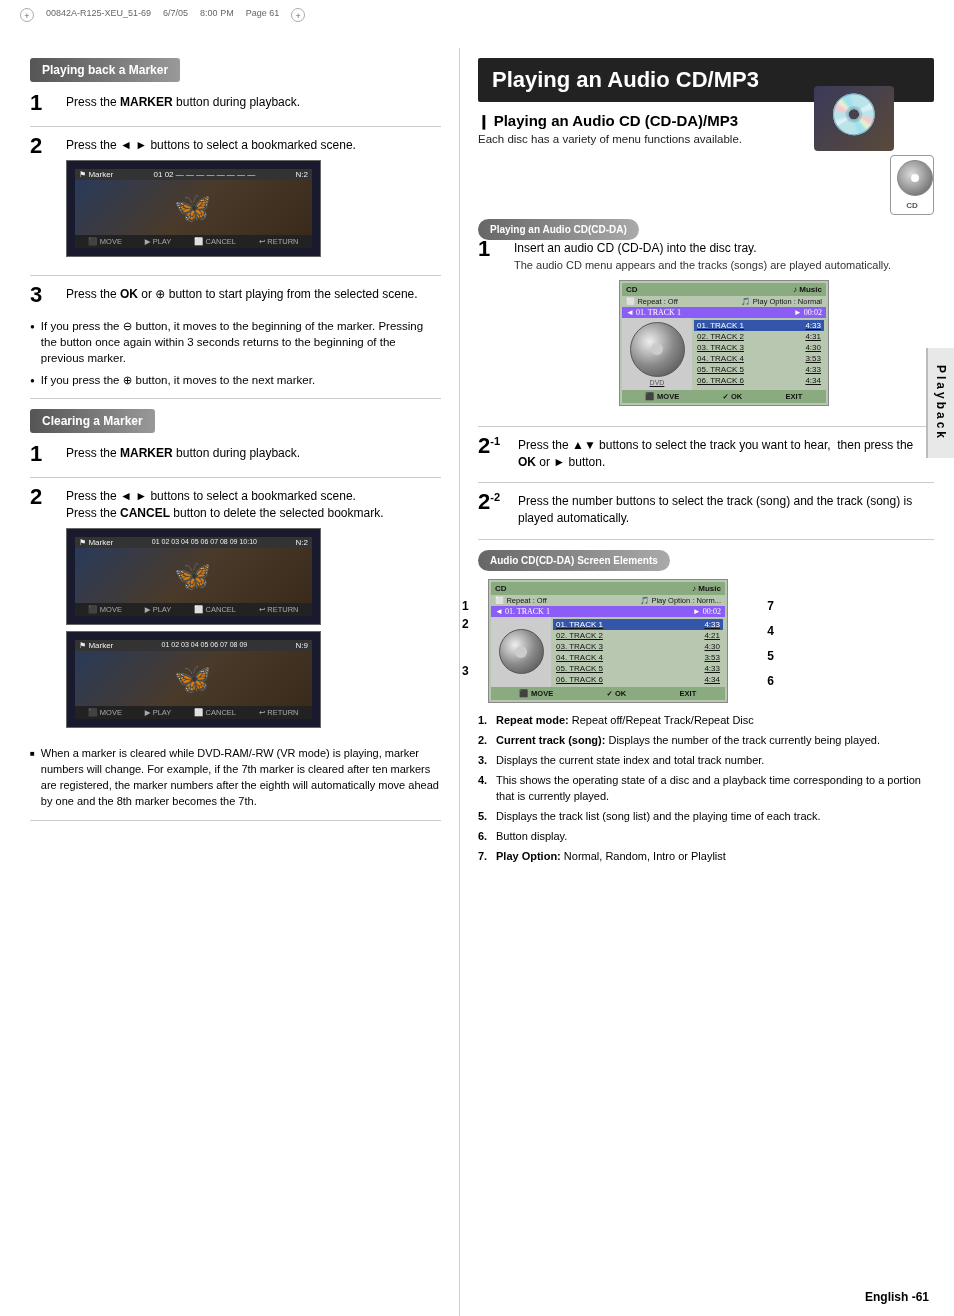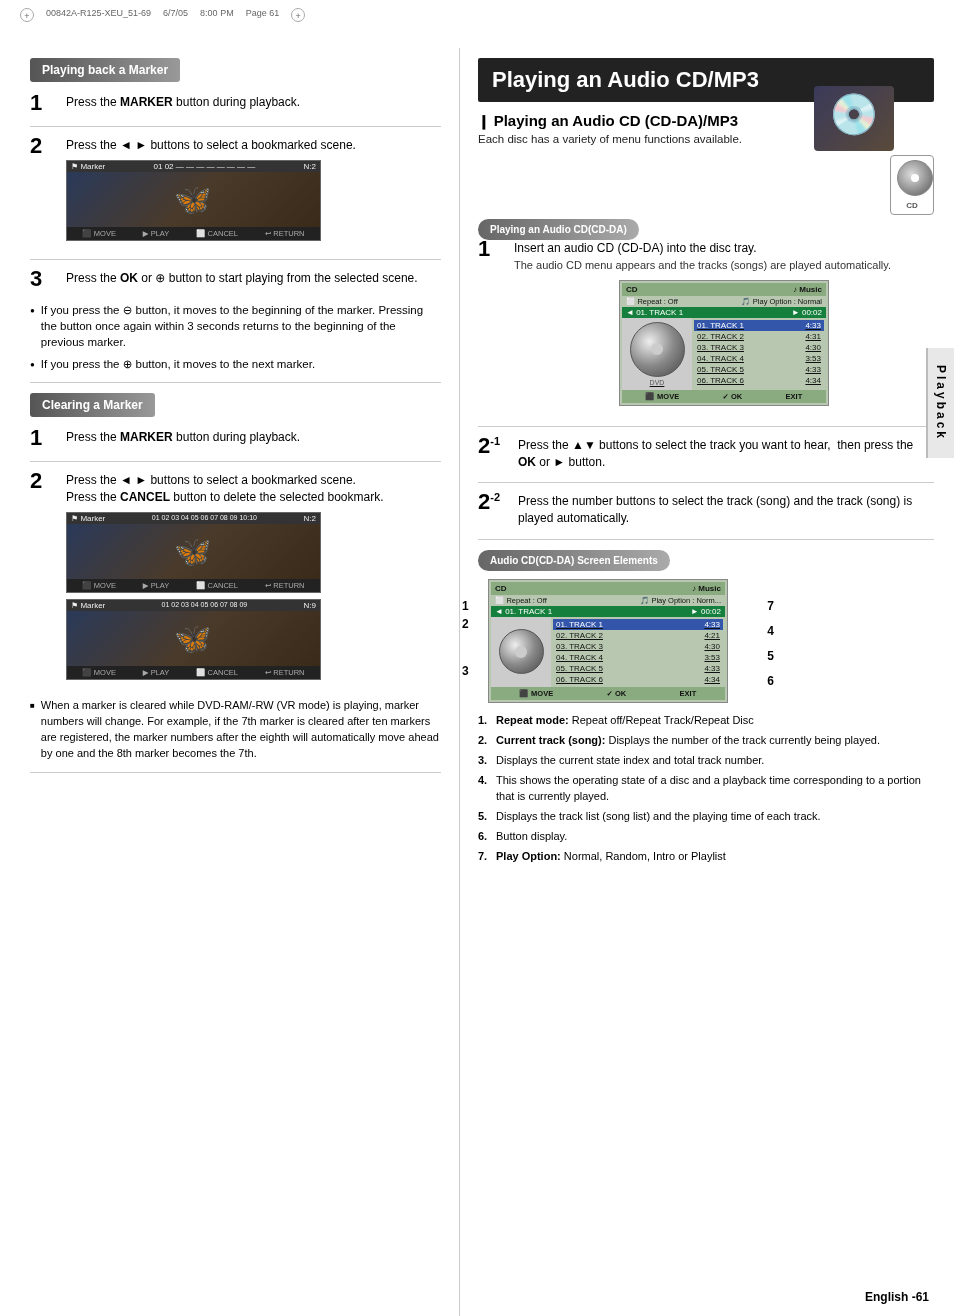--- a/index.html
+++ b/index.html
@@ -196,26 +196,27 @@
     }
 
     .cd-screen-subheader {
       display: flex;
       justify-content: space-between;
       padding: 1px 4px;
       font-size: 7.5px;
     }
 
     .cd-screen-track-highlight {
-      background: #15803d;
+      background: #8b5cf6;
       color: #fff;
       padding: 1px 4px;
       display: flex;
       justify-content: space-between;
       font-size: 8px;
+      font-family: Liberation Serif, serif;
     }
 
     .cd-screen-body {
       display: flex;
       text-decoration: underline;
     }
 
     .cd-screen-left {
       width: 70px;
       background: #ccc;
@@ -272,21 +273,21 @@
     }
 
     
     .marker-screen {
       border: 1px solid #666;
       background: #1a1a2e;
       width: 255px;
       margin: 6px 0;
       font-size: 8px;
       color: #eee;
-      padding: 0;
+      padding: 8px;
     }
 
     .marker-screen-header {
       background: #333;
       padding: 1px 4px;
       font-size: 8px;
       display: flex;
       justify-content: space-between;
     }
 

